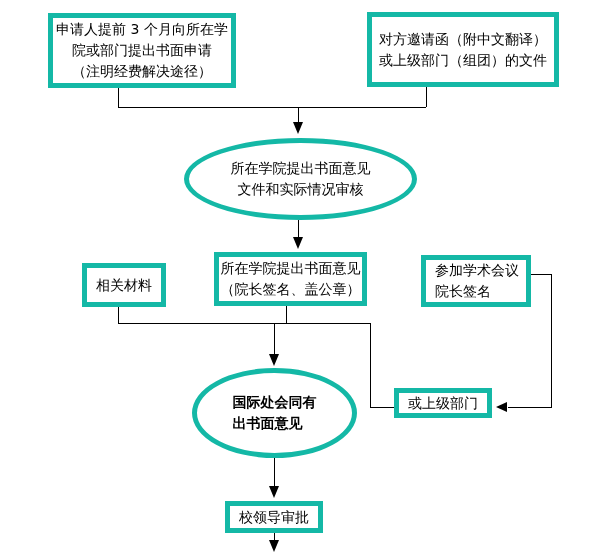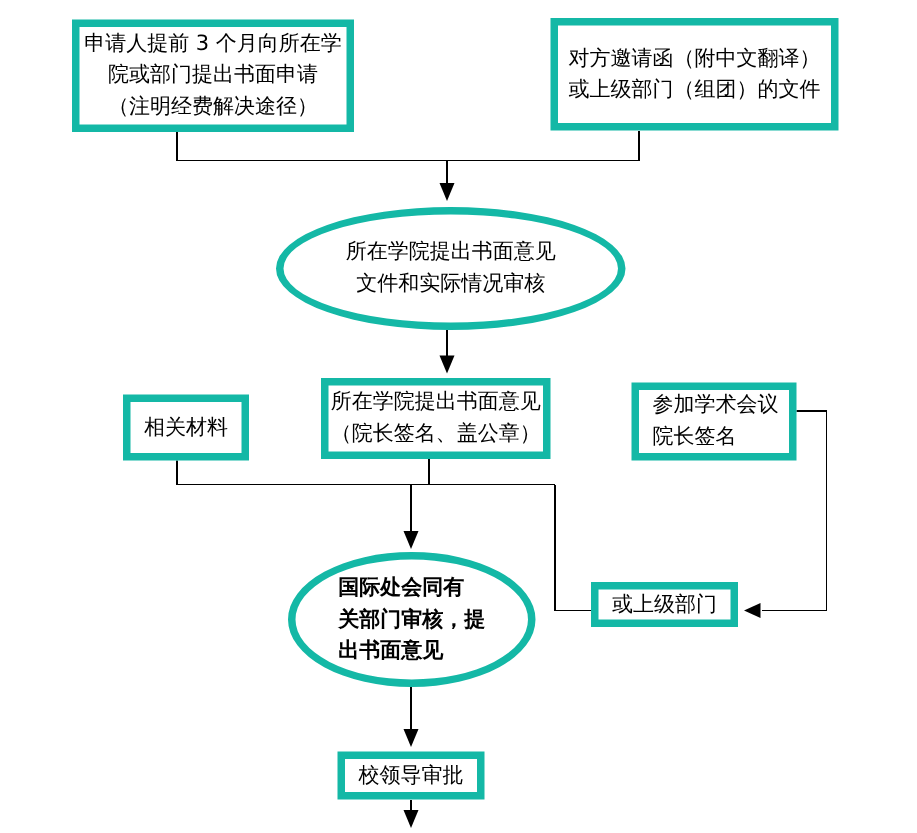--- a/index.html
+++ b/index.html
@@ -118,21 +118,20 @@
   <div class="node" id="conference">
     <div class="lines lines-left">
       <div>参加学术会议</div>
       <div>院长签名</div>
     </div>
   </div>
 
   <div class="node ellipse" id="ellipse2">
     <div class="lines lines-left">
       <div>国际处会同有</div>
-      <div>关部门审核，提</div>
       <div>出书面意见</div>
     </div>
   </div>
 
   <div class="node" id="scitech">
     <div class="lines">
       <div>或上级部门</div>
     </div>
   </div>
 

